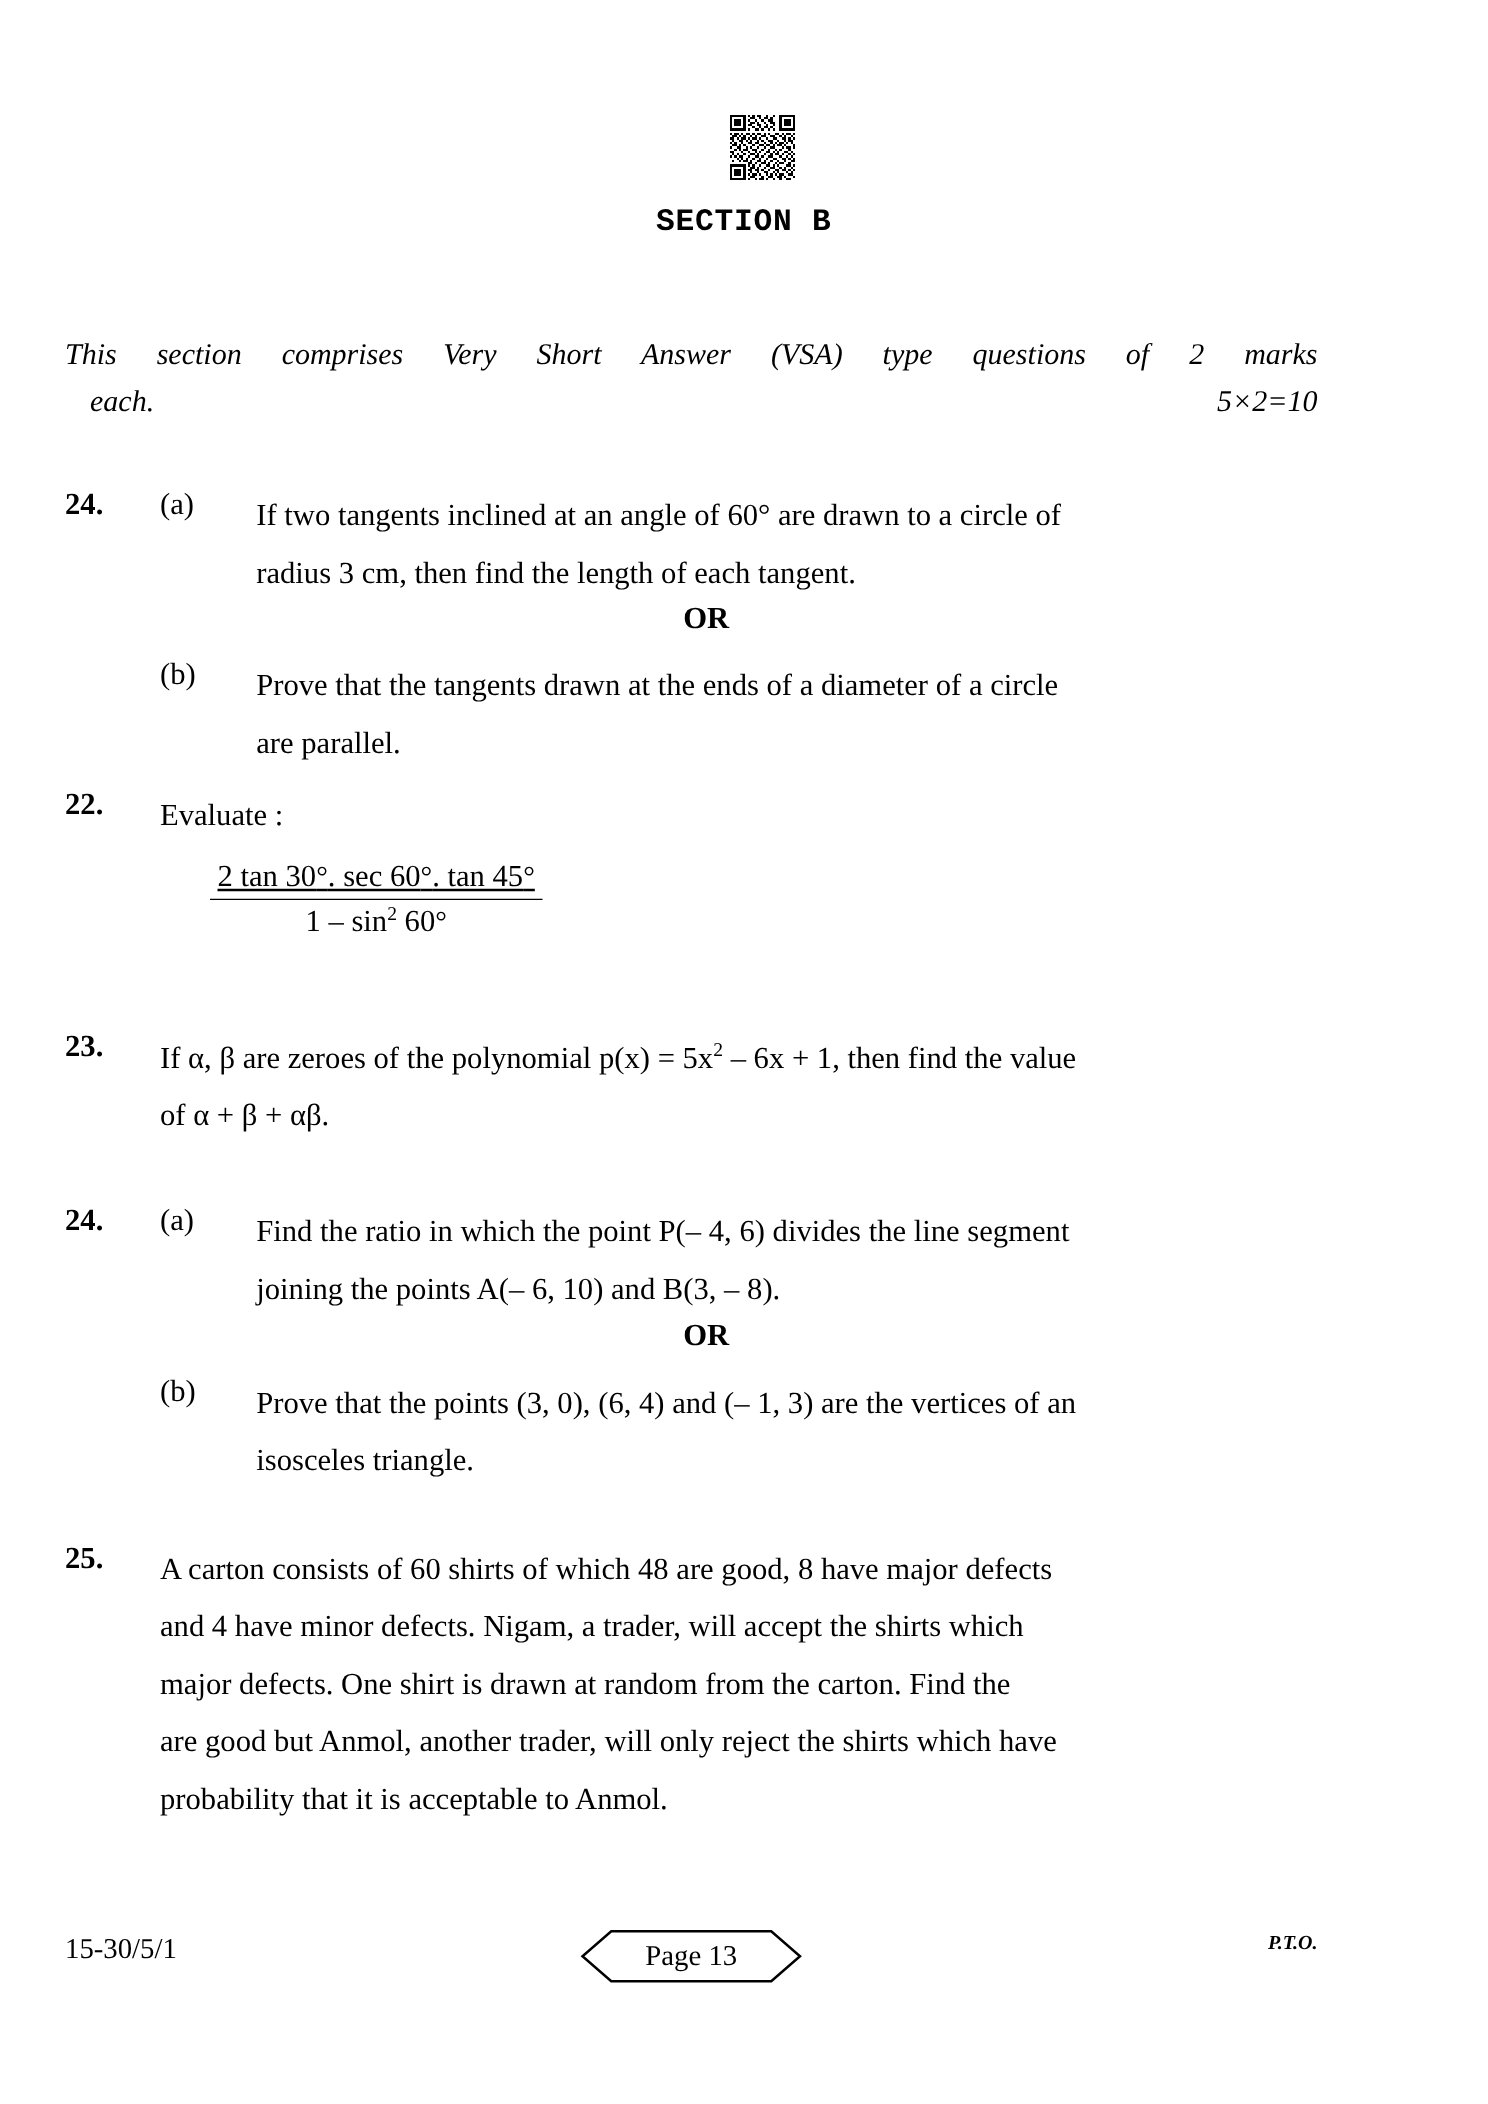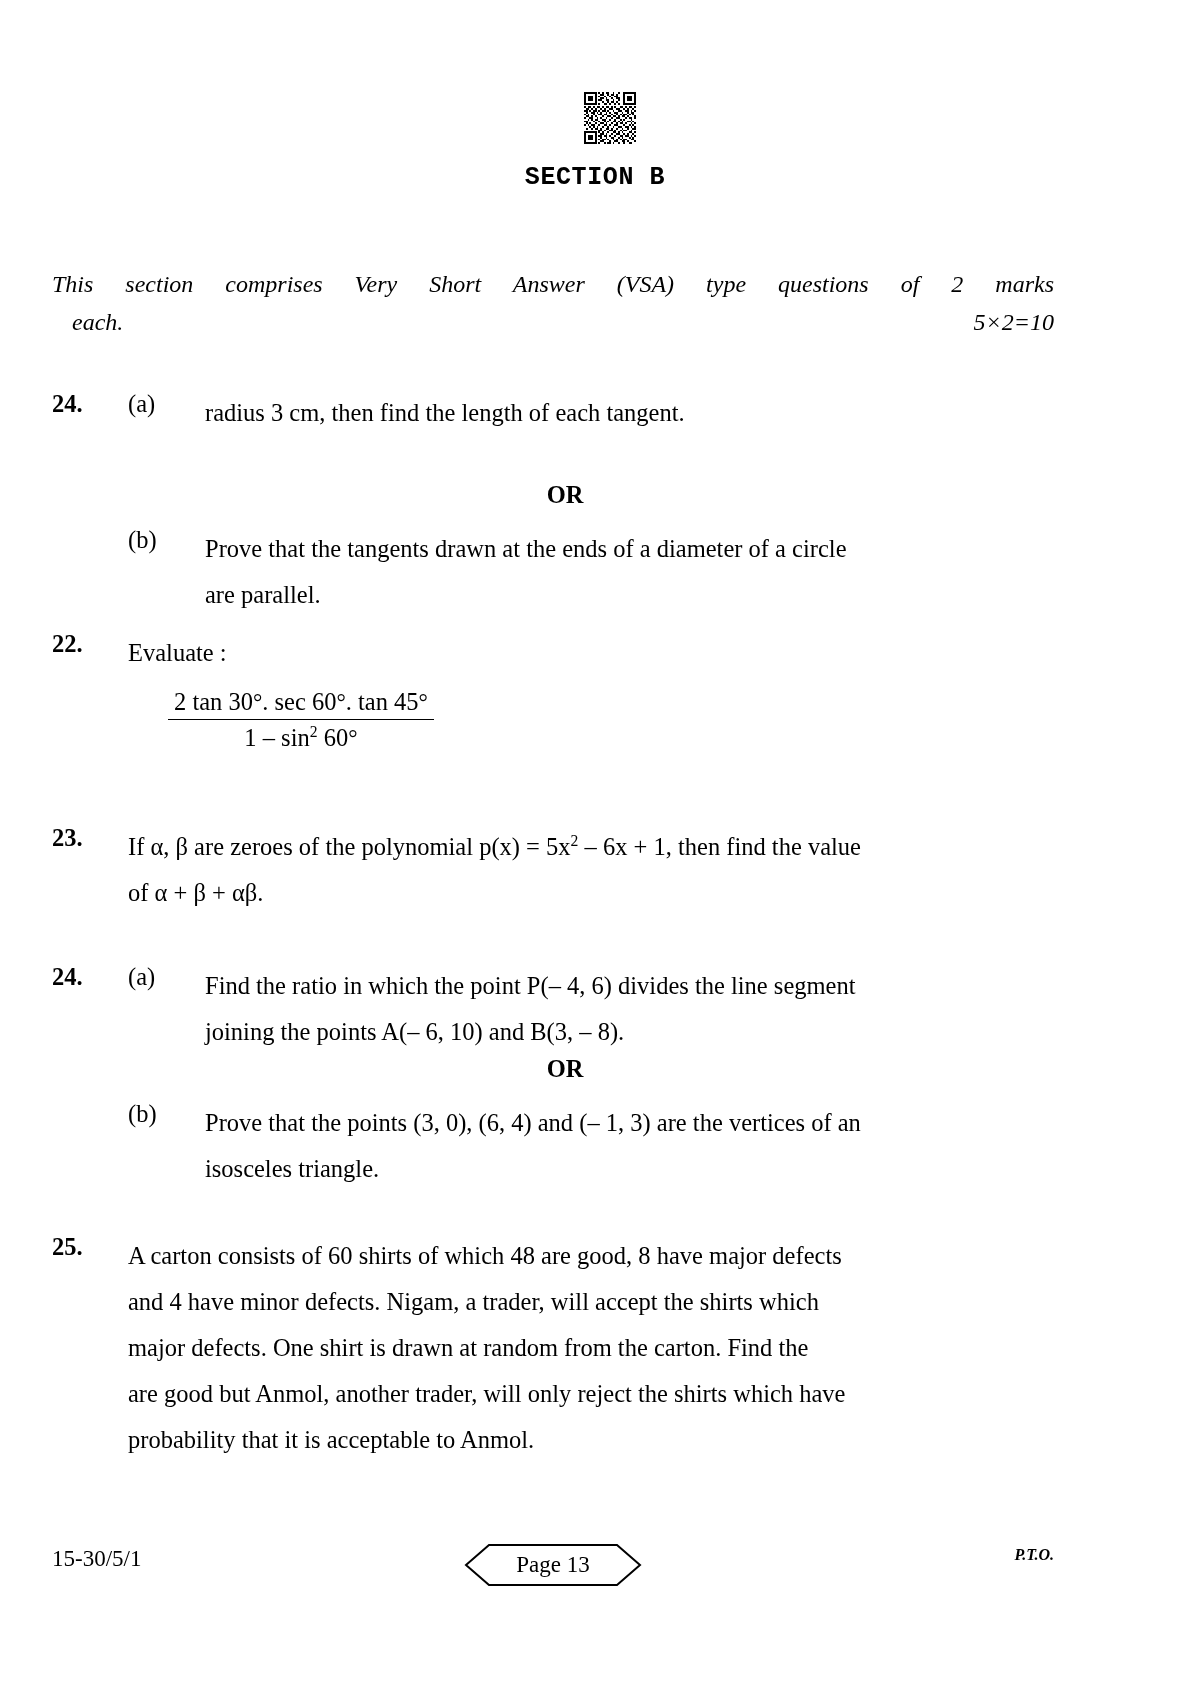--- a/index.html
+++ b/index.html
@@ -115,20 +115,21 @@
   .fraction {
     position: absolute;
     left: 168px;
     font-size: 24.5px;
     text-align: center;
     display: inline-block;
   }
   .frac-num {
     padding: 0 6px 3px 6px;
     white-space: nowrap;
+    text-decoration: underline;
   }
   .frac-bar {
     border-top: 1.6px solid #000;
     height: 0;
   }
   .frac-den {
     padding: 4px 6px 0 6px;
     white-space: nowrap;
   }
   sup.sup {
@@ -435,20 +436,21 @@
     <div class="instr-line1">This section comprises Very Short Answer (VSA) type questions of 2 marks</div>
     <div class="instr-line2">
       <span>each.</span>
       <span>5×2=10</span>
     </div>
   </div>
 
   <div class="qnum" style="top:390px;">24.</div>
   <div class="qlabel" style="top:390px;">(a)</div>
   <div class="qbody-indent" style="top:390px;">
+    <div>If two tangents inclined at an angle of 60° are drawn to a circle of</div>
     <div class="lastline">radius 3 cm, then find the length of each tangent.</div>
   </div>
   <div class="or" style="top:481px;">OR</div>
   <div class="qlabel" style="top:526px;">(b)</div>
   <div class="qbody-indent" style="top:526px;">
     <div>Prove that the tangents drawn at the ends of a diameter of a circle</div>
     <div class="lastline">are parallel.</div>
   </div>
 
   <div class="qnum" style="top:630px;">22.</div>

